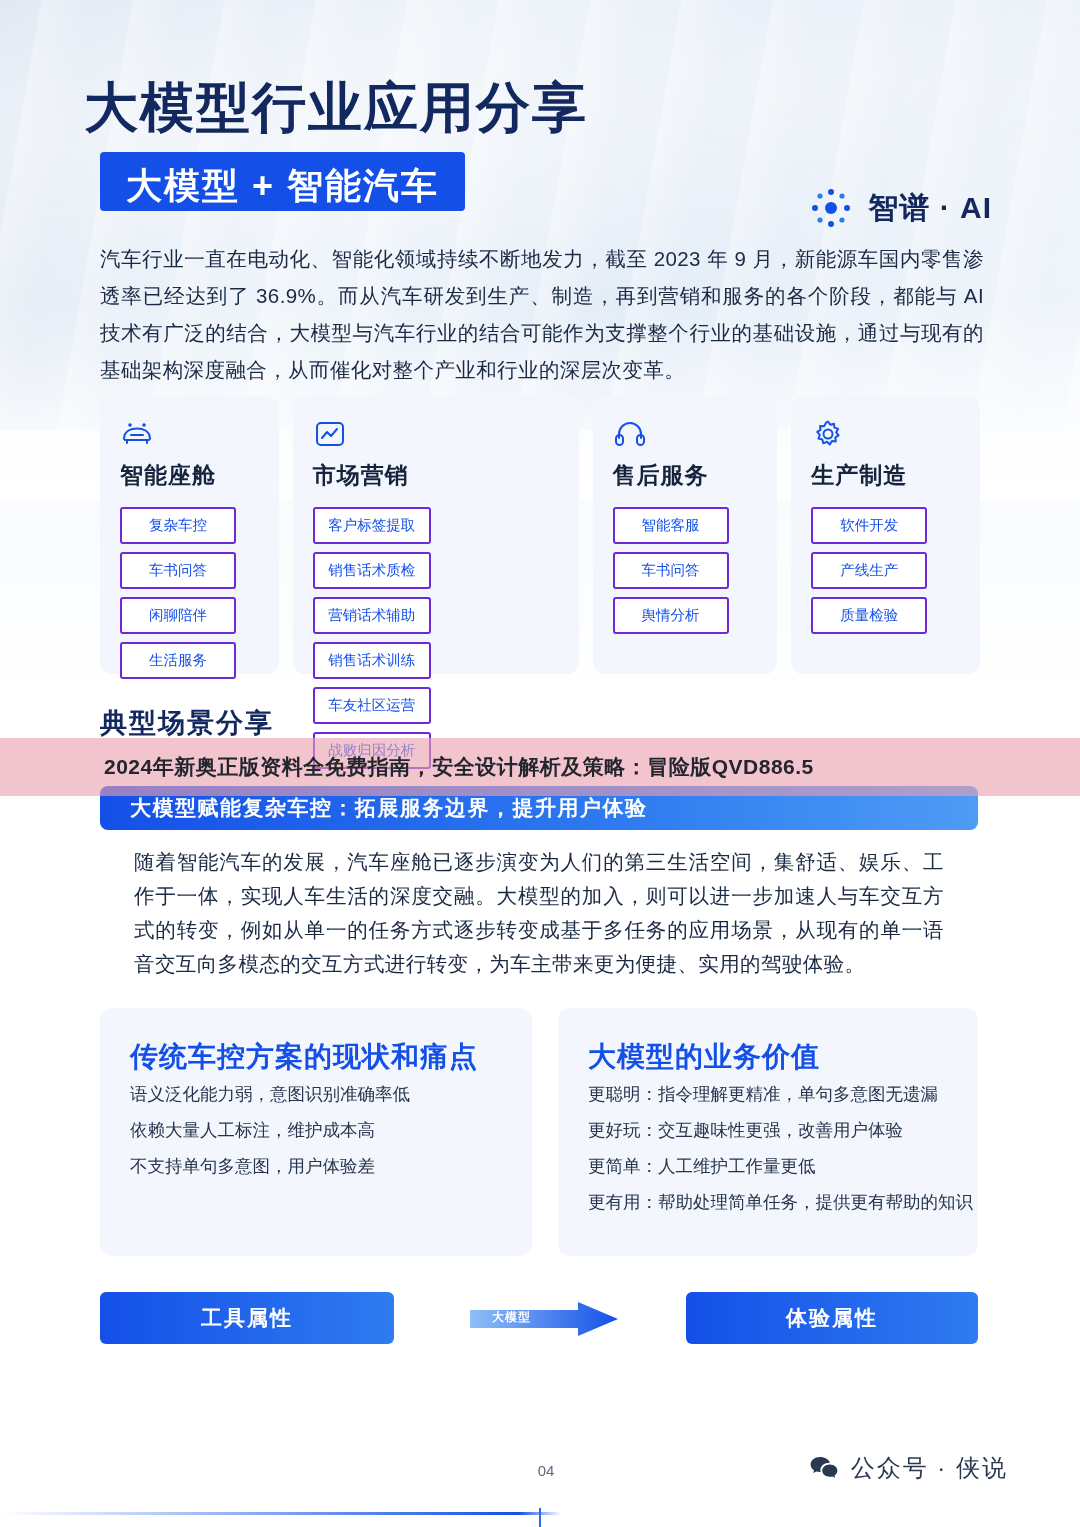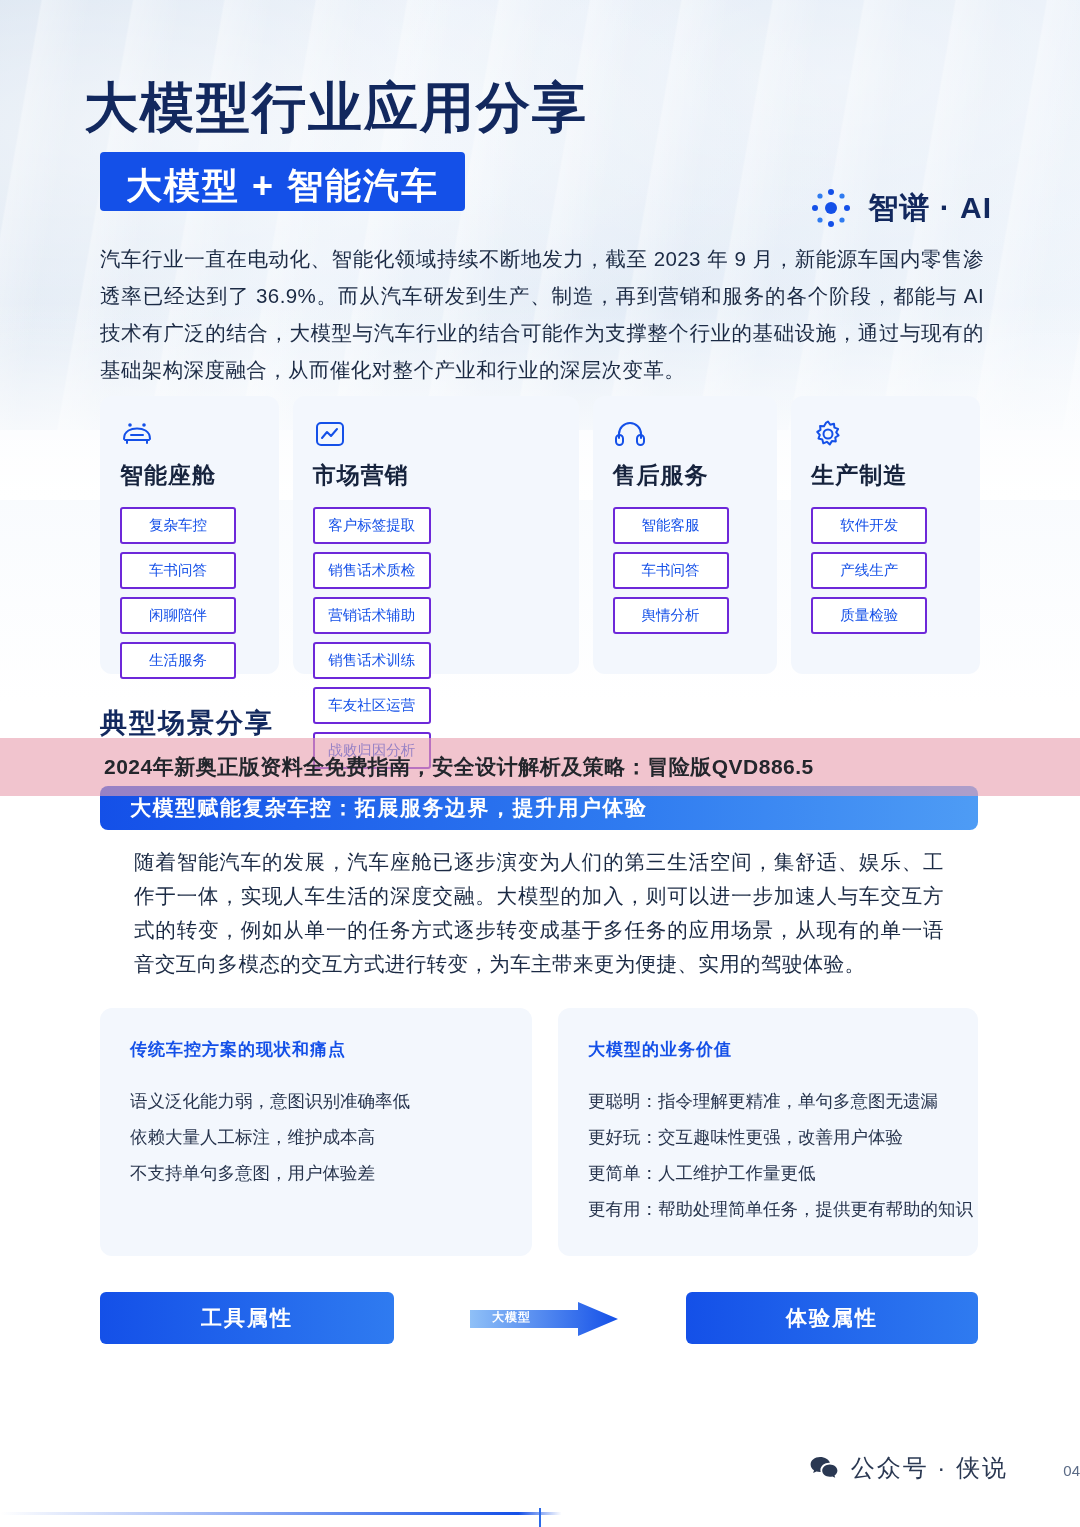--- a/index.html
+++ b/index.html
@@ -213,24 +213,23 @@
   .panel {
     background: #f3f7fd;
     border-radius: 12px;
     padding: 30px 30px 26px 30px;
     box-sizing: border-box;
     min-height: 248px;
   }
   .panel.left { width: 432px; }
   .panel.right { width: 420px; }
   .panel-title {
-    font-size: 17px;
+    font-size: 28px;
     font-weight: bold;
     color: #1450e8;
-    margin-bottom: 22px;
     letter-spacing: 1px;
     white-space: nowrap;
   }
   .panel-line {
     font-size: 17.5px;
     color: #27344d;
     line-height: 36px;
     white-space: nowrap;
   }
 
@@ -271,21 +270,21 @@
     color: #ffffff;
     font-weight: bold;
     z-index: 2;
     letter-spacing: 1px;
   }
 
   
   .page-num {
     position: absolute;
     left: 12px; right: 0; top: 1462px;
-    text-align: right;
+    text-align: center;
     font-size: 15px;
     color: #5b6b86;
   }
   .footer-brand {
     position: absolute;
     right: 72px; top: 1452px;
     display: flex;
     align-items: center;
     gap: 12px;
     color: #2a3852;

